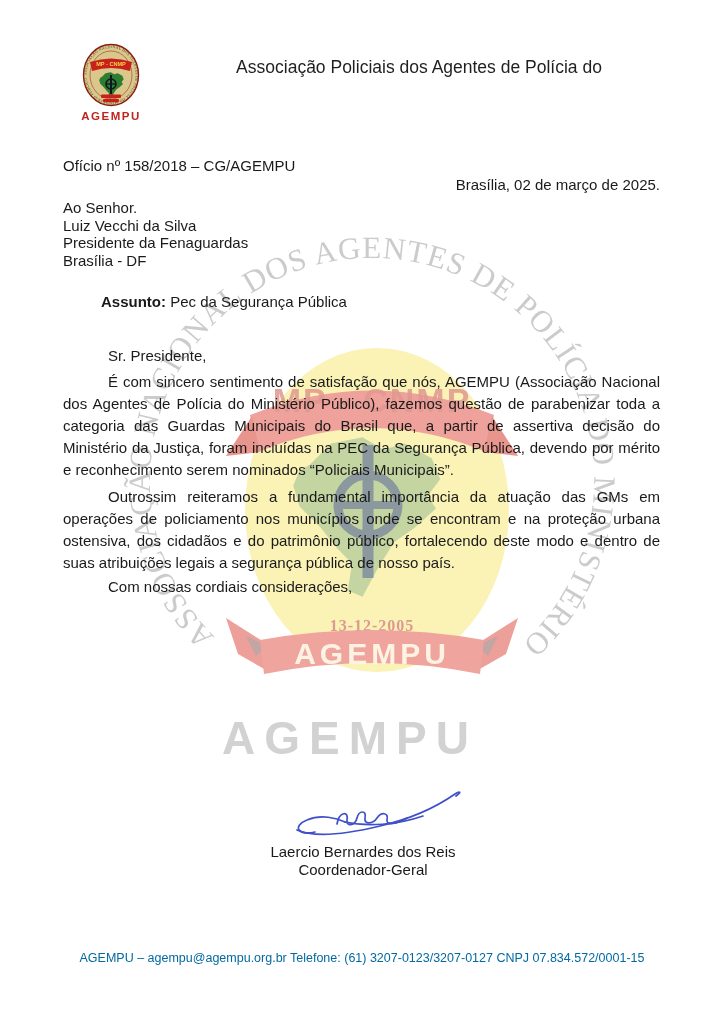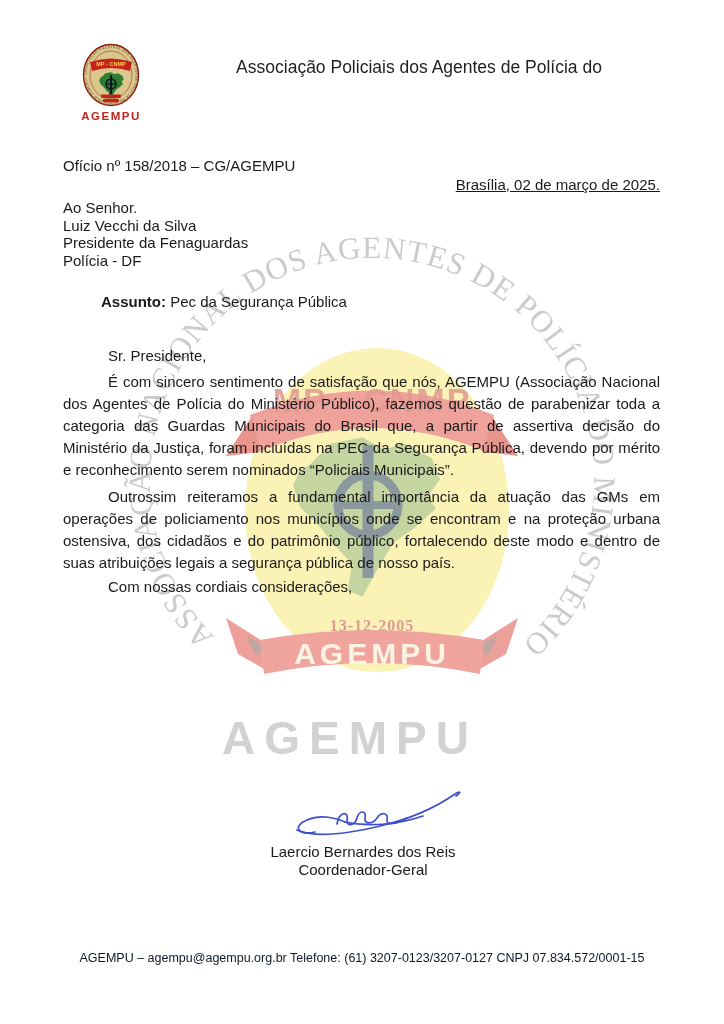--- a/index.html
+++ b/index.html
@@ -17,21 +17,21 @@
   .plain{font-size:15px;line-height:17.5px;}
   .indent{text-indent:45px;}
   .wm{left:0;top:0;width:724px;height:1024px;z-index:0;pointer-events:none;}
   .content-layer{position:absolute;left:0;top:0;width:724px;height:1024px;z-index:1;}
   .title{
     left:178px;top:55px;width:482px;
     text-align:center;font-size:17.5px;line-height:24px;color:#1f1f1f;
   }
   .footer{
     left:0;top:951px;width:724px;text-align:center;
-    font-size:12.5px;color:#0f172a;
+    font-size:12.5px;color:#0369a1;
   }
   .sig-block{left:63px;width:600px;text-align:center;}
 </style>
 </head>
 <body>
 
 <div class="page">
 
   <svg class="abs wm" viewBox="0 0 724 1024" xmlns="http://www.w3.org/2000/svg" aria-hidden="true">
 
@@ -103,27 +103,27 @@
       </g>
       <text x="48" y="78" text-anchor="middle" font-family="Liberation Sans, sans-serif" font-size="11.5" font-weight="bold" letter-spacing="1.5" fill="#c0241e">AGEMPU</text>
     </svg>
 
     <div class="abs title">
       <div>Associação Policiais dos Agentes de Polícia do</div>
     </div>
 
     <div class="abs col plain" style="top:157px;">Ofício nº 158/2018 – CG/AGEMPU</div>
 
-    <div class="abs col plain" style="top:176px;text-align:right;text-decoration:underline;">Brasília, 02 de março de 2025.</div>
+    <div class="abs col plain" style="top:176px;text-align:right;">Brasília, 02 de março de 2025.</div>
 
     <div class="abs col plain" style="top:199px;">
       <div>Ao Senhor.</div>
       <div>Luiz Vecchi da Silva</div>
       <div>Presidente da Fenaguardas</div>
-      <div>Polícia - DF</div>
+      <div>Brasília - DF</div>
     </div>
 
     <div class="abs col plain" style="top:293px;margin-left:38px;">
       <b>Assunto:</b>
       <span> </span>
       <span>Pec da Segurança Pública</span>
     </div>
 
     <div class="abs col plain" style="top:347px;padding-left:45px;box-sizing:border-box;">Sr. Presidente,</div>
 

